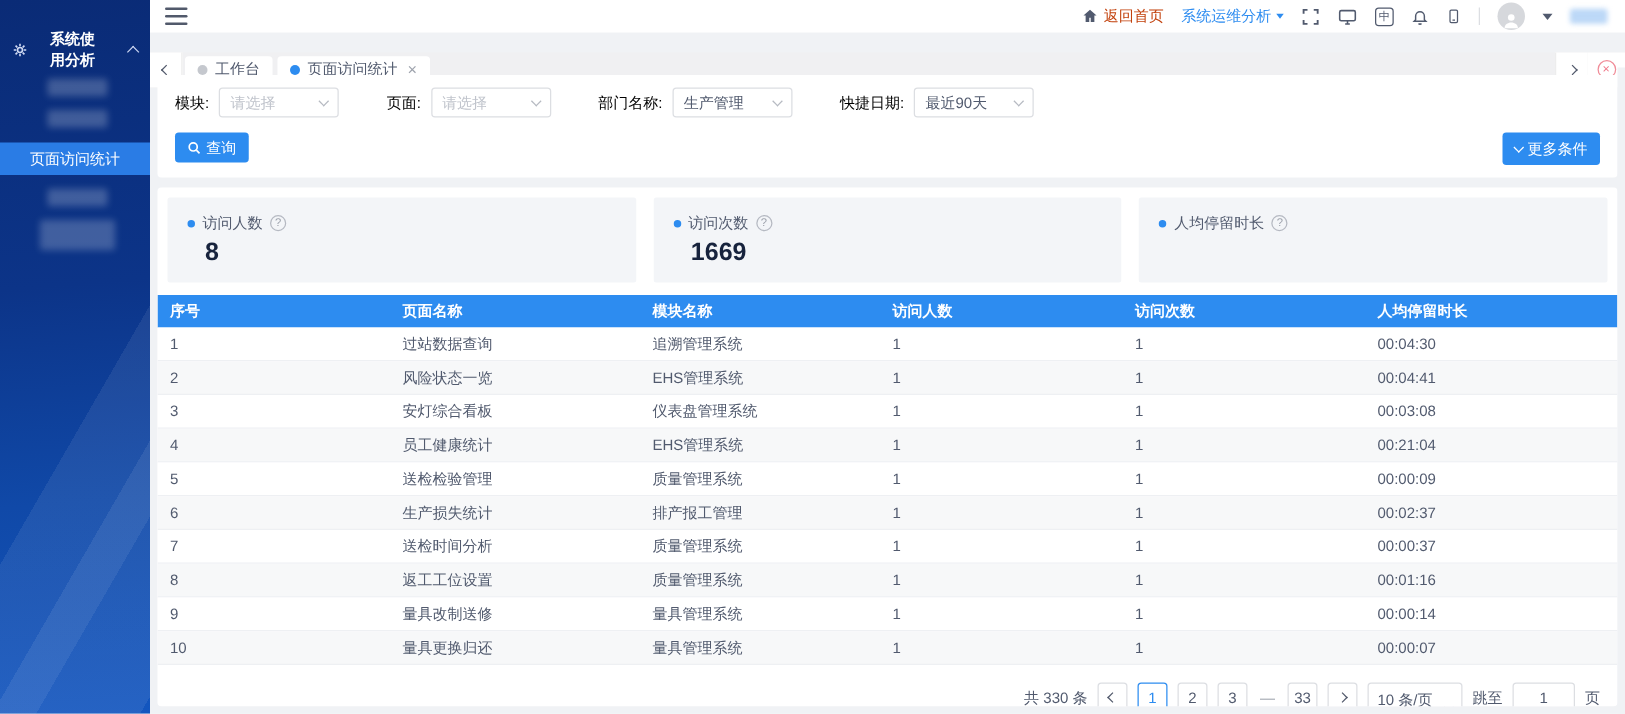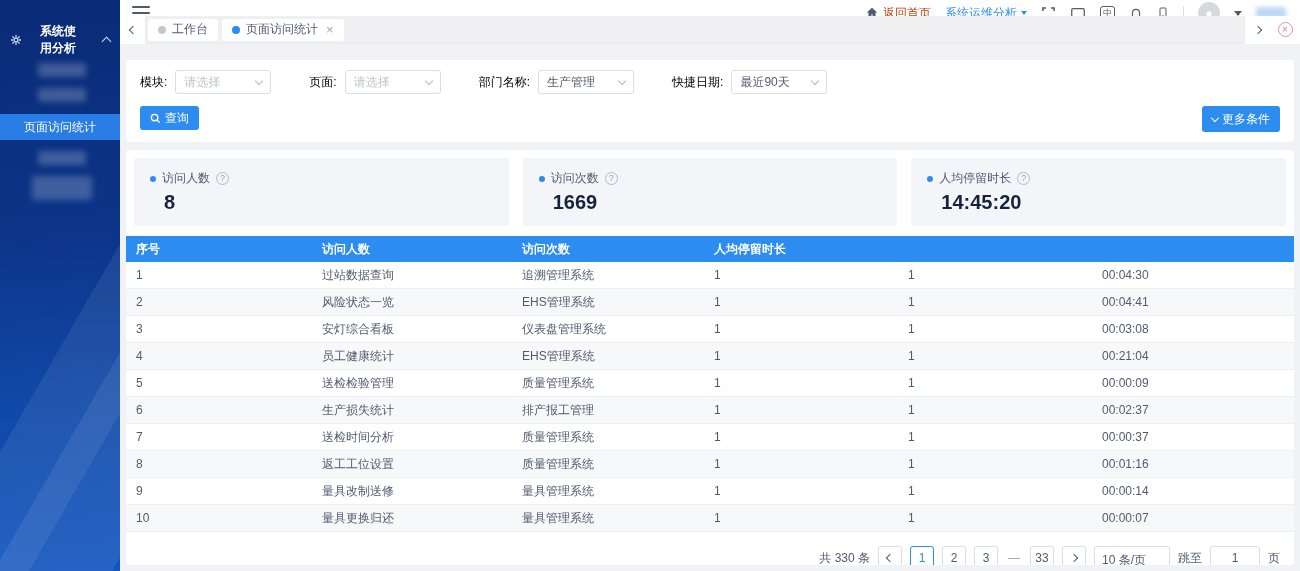--- a/index.html
+++ b/index.html
@@ -32,21 +32,21 @@
   .tb-item.blue { color:#2d8cf0; }
   .icon-svg { display:block; }
   .translate-box { width:15px; height:15px; border:1.5px solid #515a6e; border-radius:3px; font-size:9px; line-height:12px; text-align:center; color:#515a6e; }
   .divider-v { width:1px; height:14px; background:#dcdee2; }
   .avatar { width:22px; height:22px; border-radius:50%; background:#d6d8dc; display:flex; align-items:flex-end; justify-content:center; overflow:hidden; cursor:pointer; }
   .caret-down { width:0; height:0; border-left:4px solid transparent; border-right:4px solid transparent; border-top:5px solid #515a6e; }
   .caret-down.sm { border-left-width:3px; border-right-width:3px; border-top-width:4px; border-top-color:#2d8cf0; }
   .name-blur { width:30px; height:12px; background:#bcd8f7; border-radius:2px; filter:blur(2px); }
 
   
-  .tabbar { position:absolute; left:120px; top:16px; width:1180px; height:28px; background:#f0f0f2; display:flex; align-items:center; border-bottom:1px solid #e8eaec; }
+  .tabbar { position:absolute; left:120px; top:42px; width:1180px; height:28px; background:#f0f0f2; display:flex; align-items:center; border-bottom:1px solid #e8eaec; }
   .tab-nav { width:26px; height:28px; background:#fff; display:flex; align-items:center; justify-content:center; cursor:pointer; border-right:1px solid #ededed; }
   .tab-nav.right { border-left:1px solid #ededed; border-right:none; margin-left:auto; }
   .chev2 { width:6px; height:6px; border-right:1.6px solid #51596b; border-bottom:1.6px solid #51596b; display:inline-block; }
   .chev2.left { transform:rotate(135deg); }
   .chev2.rt { transform:rotate(-45deg); }
   .tab { height:22px; margin:0 2px; padding:0 10px; background:#fff; border-radius:3px; display:flex; align-items:center; gap:6px; cursor:pointer; color:#515a6e; }
   .tab:first-of-type { margin-left:6px; }
   .tab .dot { width:8px; height:8px; border-radius:50%; background:#c5c8ce; }
   .tab.active .dot { background:#2d8cf0; }
   .tab .tab-close { color:#9ea3ad; font-size:13px; margin-left:2px; }
@@ -243,27 +243,28 @@
             <span class="help">?</span>
           </div>
           <div class="stat-value">1669</div>
         </div>
         <div class="stat-card">
           <div class="stat-head">
             <span class="radio-dot"></span>
             <span>人均停留时长</span>
             <span class="help">?</span>
           </div>
-          <div class="stat-value">14:45:20</div>
         </div>
       </div>
 
       <div class="table">
         <div class="t-row t-head">
             <div class="cell">序号</div>
+            <div class="cell">页面名称</div>
+            <div class="cell">模块名称</div>
             <div class="cell">访问人数</div>
             <div class="cell">访问次数</div>
             <div class="cell">人均停留时长</div>
           </div>
         <div class="t-body">
             <div class="t-row">
               <div class="cell">1</div>
               <div class="cell">过站数据查询</div>
               <div class="cell">追溯管理系统</div>
               <div class="cell">1</div>

